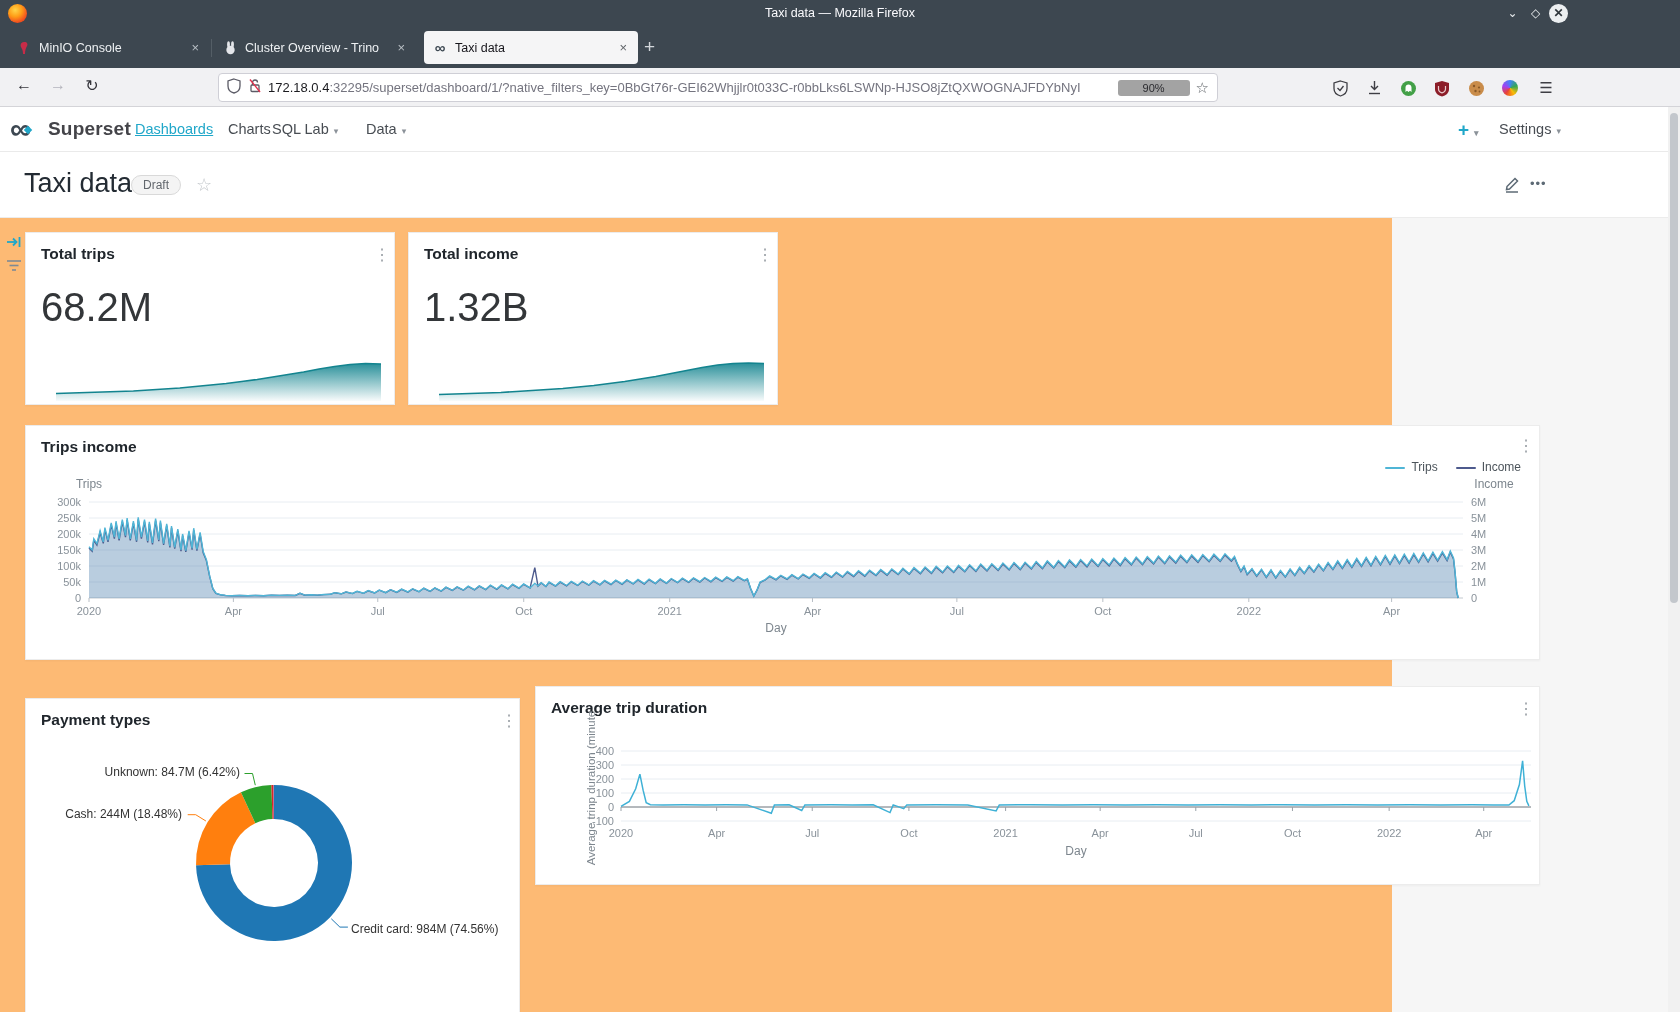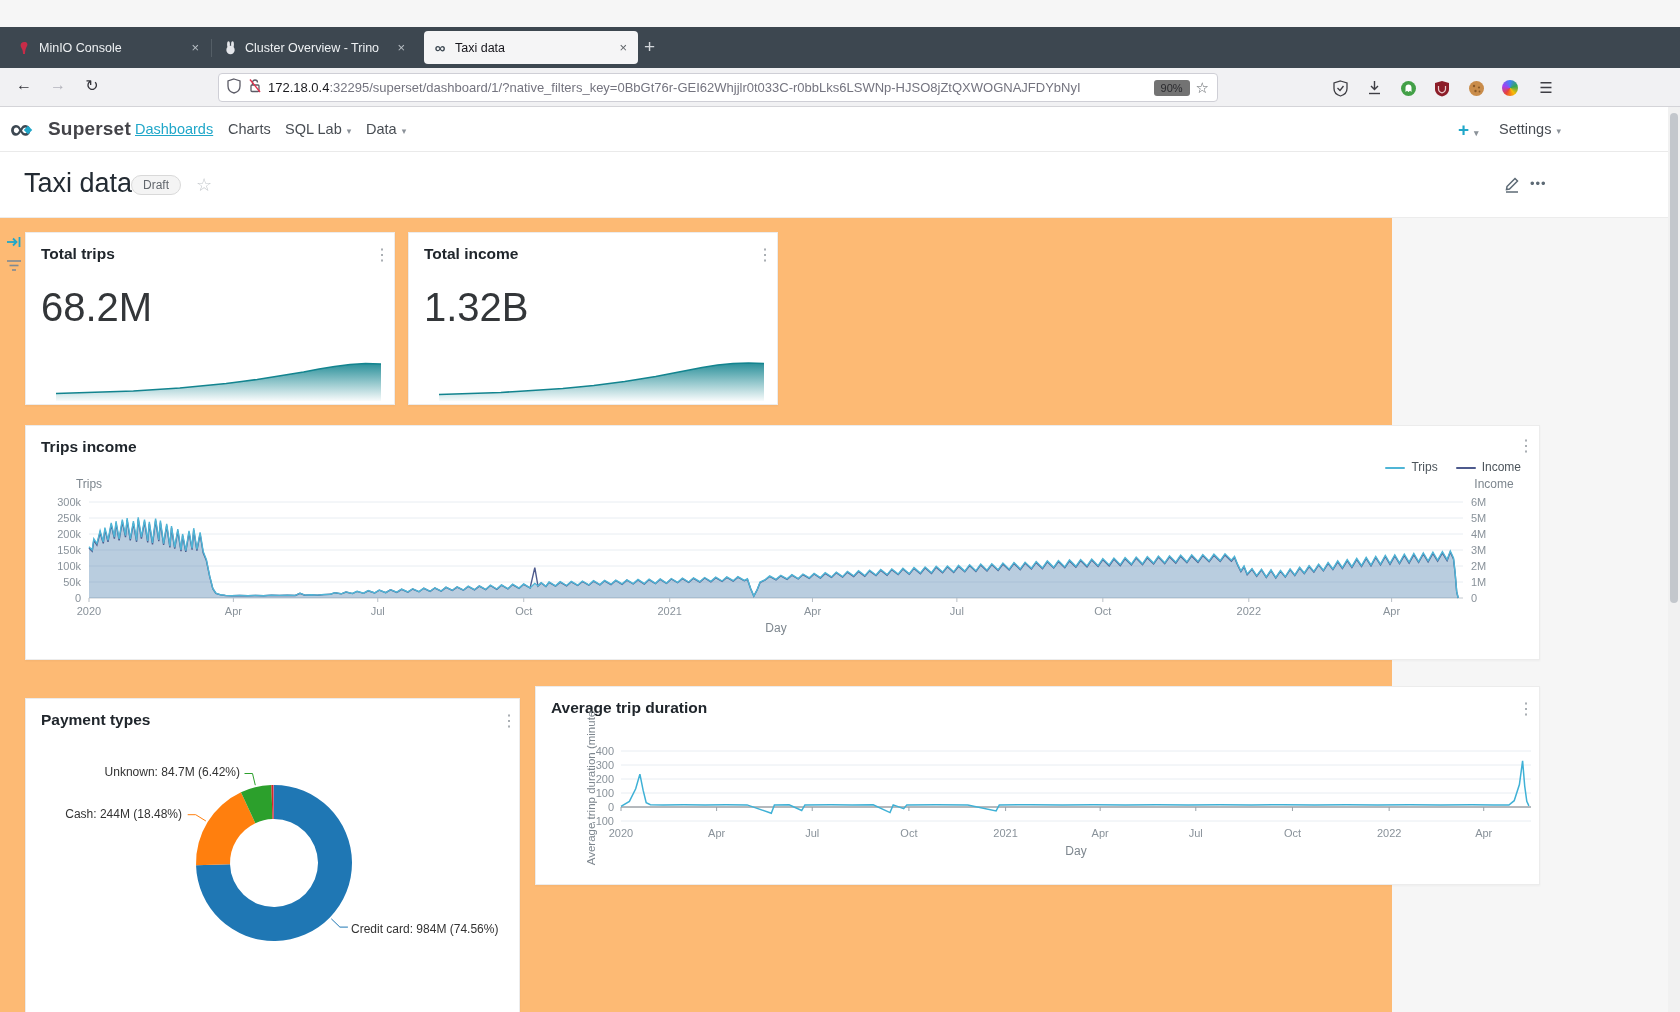--- a/index.html
+++ b/index.html
@@ -28,21 +28,21 @@
   .tab-sep { position:absolute; top:12px; width:1px; height:18px; background:#545e66; }
   .newtab { position:absolute; left:644px; top:10px; color:#d3d7db; font-size:19px; line-height:20px; }
 
   .toolbar { position:absolute; left:0; top:68px; width:1680px; height:39px; background:#f1f1f3; border-bottom:1px solid #d4d4d8; }
   .navbtn { position:absolute; top:8px; font-size:16px; color:#35353b; width:24px; text-align:center; }
   .urlbar { position:absolute; left:218px; top:5px; width:1000px; height:29px; background:#fff;
             border:1px solid #cfcfd6; border-radius:4px; display:flex; align-items:center; padding:0 8px; }
   .url-text { font-size:13px; white-space:nowrap; overflow:hidden; flex:1; margin-left:6px; }
   .url-text .host { color:#1b1b1f;margin-top:12px; }
   .url-text .rest { color:#74747f; }
-  .zoom-pill { background:#737373; border-radius:3px; font-size:11px; color:#2a2a2e; padding:2px 7px; margin:8px 6px; flex:none;}
+  .zoom-pill { background:#a3a3a3; border-radius:3px; font-size:11px; color:#2a2a2e; padding:2px 25px; margin:8px 6px; flex:none;}
   .star { color:#5f6368; font-size:15px; flex:none; }
   .tb-ico { position:absolute; top:10px; width:20px; height:20px; display:flex; align-items:center; justify-content:center; }
 
   
   .appnav { position:absolute; left:0; top:107px; width:1680px; height:45px; background:#fff; border-bottom:1px solid #eaeaea; }
   .brand { position:absolute; left:48px; top:11px; font-size:19px; font-weight:bold; color:#444449; letter-spacing:.2px;}
   .menu-item { position:absolute; top:0; height:45px; line-height:45px; font-size:14.5px; color:#484d53; }
   .menu-item.active { color:#20a7c9;text-decoration:underline; }
   .active-underline { position:absolute; left:123px; top:150px; width:93px; height:3px; background:#20a7c9; }
   .caret { font-size:9px; color:#8b9299; margin-left:5px; }
@@ -80,20 +80,27 @@
 
   .rail-ico { position:absolute; left:6px; }
   .scrollbar { position:absolute; right:0; top:107px; width:12px; bottom:0; background:#f1f1f1; }
   .scroll-thumb { position:absolute; left:2px; top:6px; width:8px; height:490px; background:#c3c7cc; border-radius:4px; }
 </style>
 </head>
 <body>
 
 <div id="page">
 
+  <div class="titlebar">
+    <div class="fx-logo"></div>
+    <div class="win-title">Taxi data — Mozilla Firefox</div>
+    <div class="win-ctl" style="left:1503px;">⌄</div>
+    <div class="win-ctl" style="left:1526px;">◇</div>
+    <div class="win-ctl win-close" style="left:1549px;">✕</div>
+  </div>
 
   <div class="tabbar">
     <div class="tab" style="left:8px; width:202px;">
       <span class="fav">
         <svg width="12" height="14" viewBox="0 0 12 14">
             <path d="M5 13 C5 9 4 8 3 6 C2 4 3 1 6 1 C9 1 10 3 9 5 C8 7 7 9 7 13 Z" fill="#c72c48"></path>
             <circle cx="7.4" cy="2.6" r="1.3" fill="#c72c48"></circle>
           </svg>
       </span>
       <span class="lbl">MinIO Console</span>
@@ -181,21 +188,21 @@
 
   <div class="appnav">
     <svg style="position:absolute; left:10px; top:9px;" width="36" height="26" viewBox="0 0 36 26">
       <text x="0" y="23" font-size="30" font-weight="bold" fill="#3d4852" font-family="Liberation Sans, sans-serif">∞</text>
       <rect x="15" y="11" width="6" height="6" fill="#20a7c9" transform="rotate(45 18 14)"></rect>
     </svg>
     <div class="brand">Superset</div>
     <div class="menu-item active" style="left:135px;">Dashboards</div>
     <div class="active-underline"></div>
     <div class="menu-item" style="left:228px;">Charts</div>
-    <div class="menu-item" style="left:285px;text-align:center;"><span>SQL Lab</span><span class="caret">▾</span></div>
+    <div class="menu-item" style="left:272px;text-align:center;"><span>SQL Lab</span><span class="caret">▾</span></div>
     <div class="menu-item" style="left:366px;"><span>Data</span><span class="caret">▾</span></div>
     <div class="plus-btn"><span>+</span><span class="caret">▾</span></div>
     <div class="settings"><span>Settings</span><span class="caret">▾</span></div>
   </div>
 
   <div class="dash-header">
     <div class="dash-title">Taxi data</div>
     <div class="draft">Draft</div>
     <div class="fav-star">☆</div>
     <div class="hdr-ico" style="left:1502px;">

